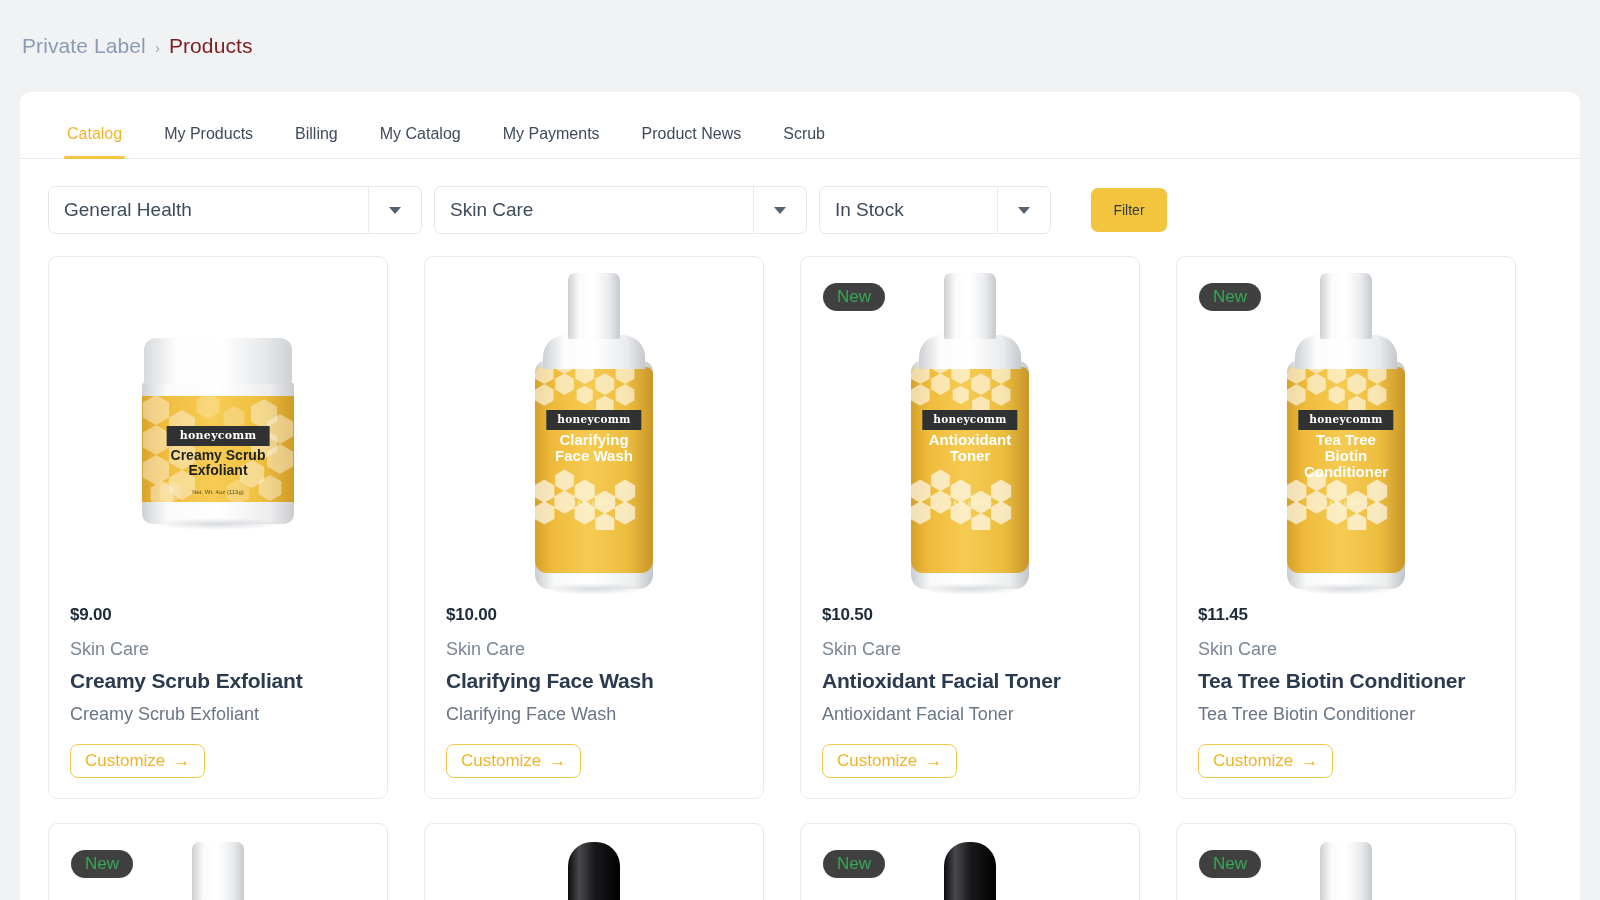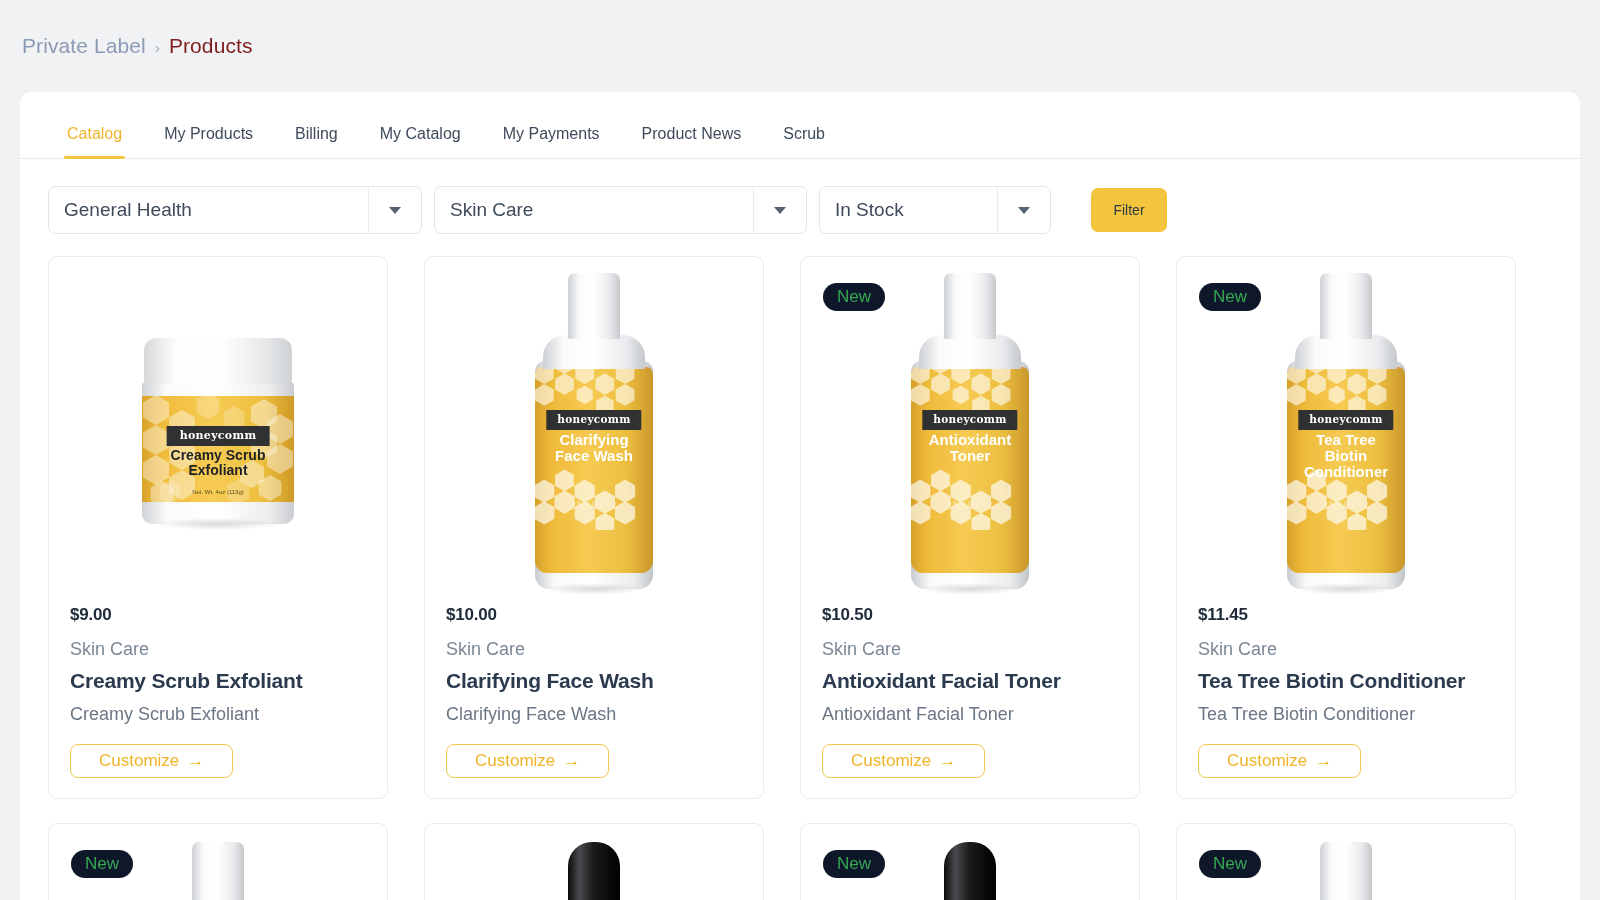--- a/index.html
+++ b/index.html
@@ -162,21 +162,21 @@
     border-radius: 9px;
     background: #fff;
     height: 543px;
     position: relative;
     display: flex;
     flex-direction: column;
   }
   .badge {
     position: absolute;
     top: 26px; left: 22px;
-    background: #0f172a;
+    background: #404040;
     color: #34a853;
     font-size: 17px;
     padding: 5px 14px 6px;
     border-radius: 14px;
     line-height: 1;
     z-index: 3;
   }
   .media {
     height: 348px;
     display: flex;
@@ -212,21 +212,21 @@
   .customize {
     margin-top: 19px;
     display: inline-flex;
     align-items: center;
     gap: 8px;
     border: 1px solid #f2c94c;
     color: #f0b429;
     background: #fff;
     border-radius: 8px;
     height: 34px;
-    padding: 0 28px;
+    padding: 0 14px;
     font-size: 17px;
     font-family: "Liberation Sans", sans-serif;
     cursor: pointer;
     white-space: nowrap;
   }
 
   
   .jar { width: 152px; height: 186px; position: relative; }
   .jar-lid {
     position: absolute; top: 0; left: 2px; right: 2px; height: 46px;

